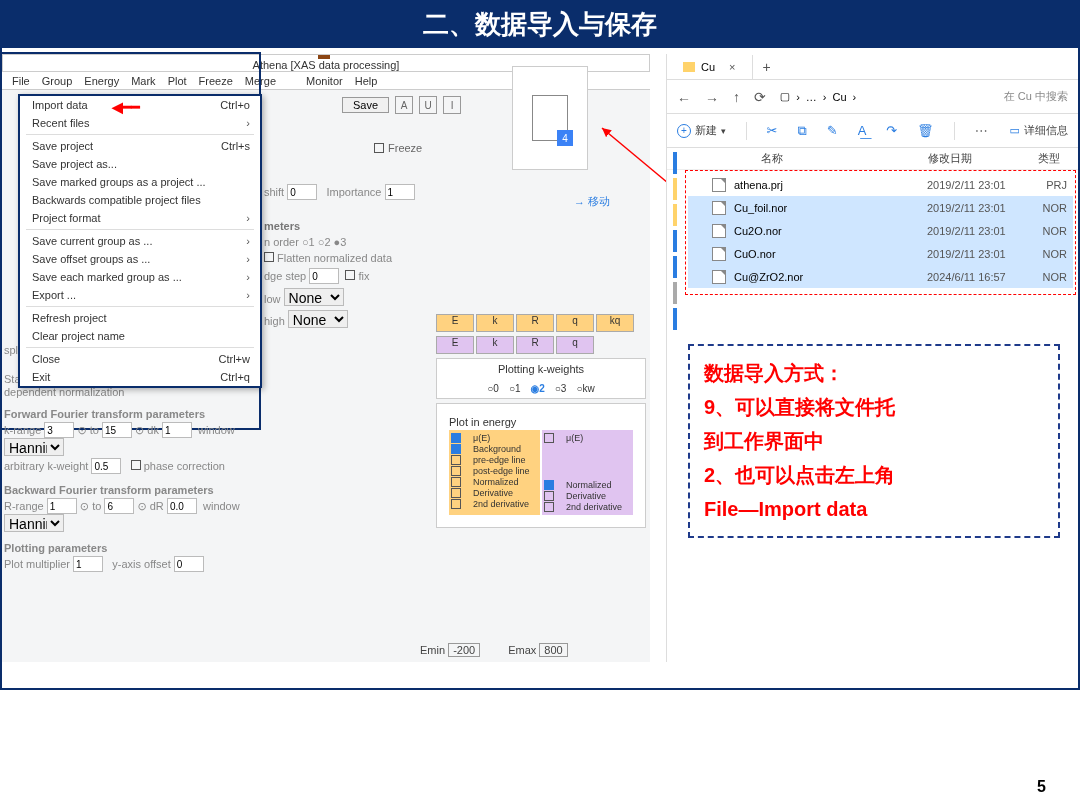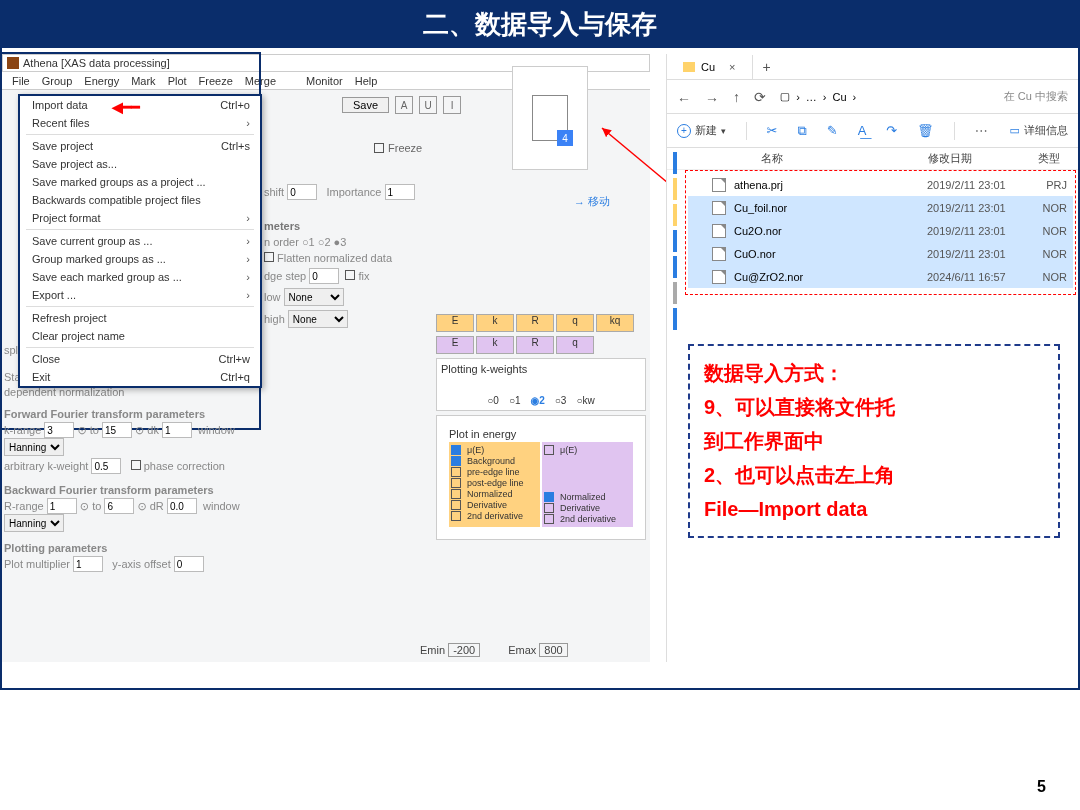--- a/index.html
+++ b/index.html
@@ -1,49 +1,49 @@
 <!DOCTYPE html>
 <html><head>
 <meta charset="utf-8">
 <style>
 * { margin:0; padding:0; box-sizing:border-box; font-family:"Microsoft YaHei","Segoe UI",Arial,sans-serif; }
 body { width:1080px; height:810px; background:#fff; position:relative; overflow:hidden; }
 .header { background:#0a2d6b; color:#fff; height:48px; display:flex; align-items:center; justify-content:center; font-size:26px; font-weight:bold; border:2px solid #0a2d6b; }
 .content-wrap { position:relative; border:2px solid #0a2d6b; border-top:none; height:642px; }
 .athena { position:absolute; left:0; top:6px; width:648px; height:608px; background:#f4f5f6; font-size:11px; color:#333; }
-.athena .titlebar { height:18px; display:flex; align-items:center; padding:0 4px; background:#fff; border:1px solid #ccc; font-size:11px; }
+.athena .titlebar { height:18px; display:flex; align-items:center; padding:0 4px; background:#fff; border:1px solid #ccc; font-size:11px;flex-direction:column; }
 .athena .titlebar .ico { width:12px; height:12px; background:#8b4513; margin-right:4px; }
 .menubar { height:18px; background:#fff; border-bottom:1px solid #ccc; display:flex; align-items:center; padding:0 4px; font-size:11px; }
 .menubar span { padding:0 6px; }
 .file-menu { position:absolute; left:16px; top:40px; width:244px; background:#fff; border:2px solid #0a2d6b; box-shadow:2px 2px 6px rgba(0,0,0,0.3); font-size:11px; z-index:10; }
 .file-menu .mi { display:flex; justify-content:space-between; padding:3px 10px 3px 12px; cursor:pointer; position:relative; }
 .file-menu .sep { border-top:1px solid #ddd; margin:2px 6px; }
 .file-menu .arrow:after { content:"›"; color:#555; }
 .red-arrow { position:absolute; left:110px; top:45px; z-index:11; color:#ff0000; font-size:14px; font-weight:bold; }
 .athena-body { position:absolute; left:262px; top:40px; right:0; font-size:11px; color:#666; }
 .save-row { display:flex; align-items:center; gap:6px; margin:2px 0 8px 78px; }
 .btn-sm { border:1px solid #999; background:#f0f0f0; padding:1px 10px; font-size:11px; }
 .sq { border:1px solid #999; width:18px; height:18px; display:inline-flex; align-items:center; justify-content:center; font-size:10px; }
 .freeze-row { margin-left:110px; margin-top:28px; display:flex; align-items:center; gap:4px; }
 .param-area { margin-top:30px; color:#888; font-size:11px; }
 .inp-sm { border:1px solid #bbb; width:30px; height:16px; font-size:10px; padding:0 2px; }
-.sel-sm { border:1px solid #bbb; width:60px; height:18px; font-size:10px; }
+.sel-sm { border:1px solid #bbb; width:60px; height:18px; font-size:14px; }
 .athena-left-params { position:absolute; left:2px; top:286px; width:256px; font-size:11px; color:#888; }
 .athena-left-params .row { margin:2px 0; }
 .plot-panel { position:absolute; right:4px; top:260px; width:210px; font-size:11px; }
 .plot-tabs { display:flex; gap:2px; }
 .tab-btn { border:1px solid #aaa; width:38px; height:18px; text-align:center; font-size:10px; }
 .tab-orange { background:#ffd280; }
 .tab-purple { background:#e0c4f0; }
 .plot-panel .section { border:1px solid #ccc; padding:4px; margin-top:4px; background:#fff; }
 .radio-row { display:flex; gap:10px; justify-content:center; font-size:10px; }
 .plot-opts { display:flex; gap:2px; }
 .col-o { background:#ffd280; flex:1; padding:2px; }
 .col-p { background:#e0c4f0; flex:1; padding:2px; }
-.opt-row { display:flex; align-items:center; font-size:9px; gap:6px; margin:1px 0; }
+.opt-row { display:flex; align-items:center; font-size:9px; gap:12px; margin:1px 0; }
 .cb { width:10px; height:10px; border:1px solid #555; display:inline-block; flex-shrink:0; }
 .cb.on { background:#2a7de1; border-color:#2a7de1; }
 
 .drag-target { position:absolute; left:510px; top:12px; width:76px; height:104px; border:1px solid #ccc; background:#fff; display:flex; align-items:center; justify-content:center; }
 .drag-target .page { width:36px; height:46px; border:1px solid #888; background:#fff; position:relative; }
 .drag-target .page .badge { position:absolute; right:-6px; bottom:-6px; width:16px; height:16px; background:#3b82f6; color:#fff; font-size:10px; display:flex; align-items:center; justify-content:center; }
 .move-lbl { position:absolute; left:572px; top:140px; color:#2a7de1; font-size:11px; }
 
 .explorer { position:absolute; right:0; top:6px; width:412px; height:608px; background:#fff; font-size:11px; border-left:1px solid #ddd; }
 .ex-tabs { height:26px; display:flex; align-items:center; border-bottom:1px solid #ddd; }
@@ -139,21 +139,21 @@
           <span>Backwards compatible project files</span>
         </div>
       <div class="mi arrow">
           <span>Project format</span>
         </div>
       <div class="sep"></div>
       <div class="mi arrow">
           <span>Save current group as ...</span>
         </div>
       <div class="mi arrow">
-          <span>Group marked groups as ...</span>
+          <span>Save offset groups as ...</span>
         </div>
       <div class="mi arrow">
           <span>Save each marked group as ...</span>
         </div>
       <div class="mi arrow">
           <span>Export ...</span>
         </div>
       <div class="sep"></div>
       <div class="mi">
           <span>Refresh project</span>
@@ -215,21 +215,21 @@
         <div class="tab-btn tab-orange">q</div>
         <div class="tab-btn tab-orange">kq</div>
       </div>
       <div class="plot-tabs" style="margin-top:4px;">
         <div class="tab-btn tab-purple">E</div>
         <div class="tab-btn tab-purple">k</div>
         <div class="tab-btn tab-purple">R</div>
         <div class="tab-btn tab-purple">q</div>
       </div>
       <div class="section">
-        <div style="margin-bottom:20px;">Plotting k-weights</div>
+        <div style="text-align:center;margin-bottom:8px;">Plotting k-weights</div>
         <div class="radio-row">
           <span>○<span>0</span></span>
           <span>○<span>1</span></span>
           <span style="color:#2a7de1;font-weight:bold;">◉<span>2</span></span>
           <span>○<span>3</span></span>
           <span>○<span>kw</span></span>
         </div>
       </div>
       <div class="section" style="padding:12px;">
         <div style="margin-bottom:2px;">Plot in energy</div>

